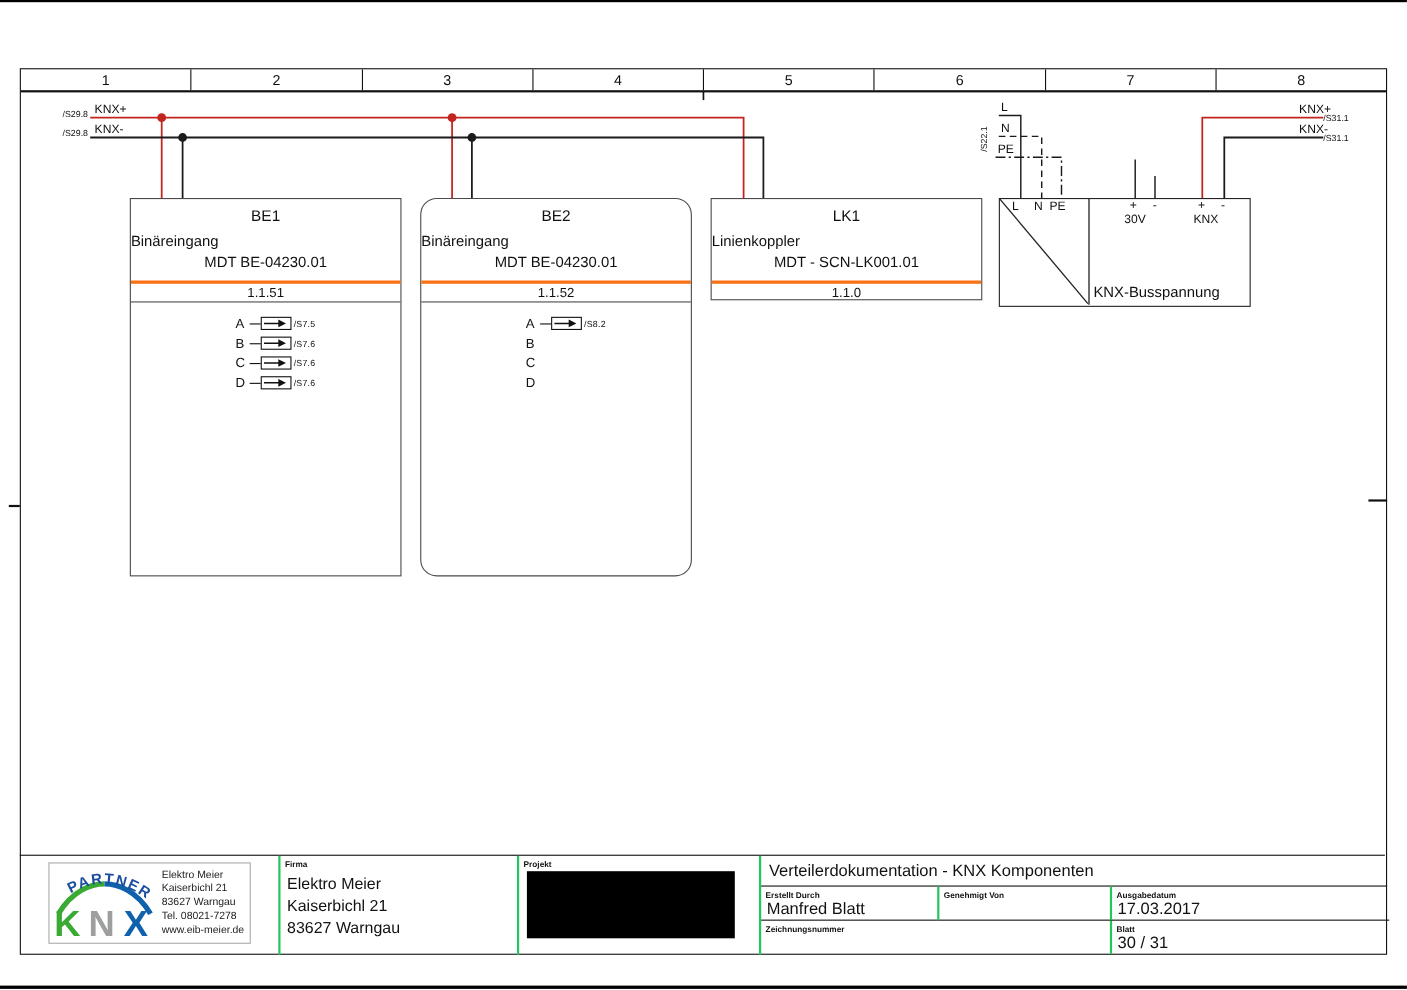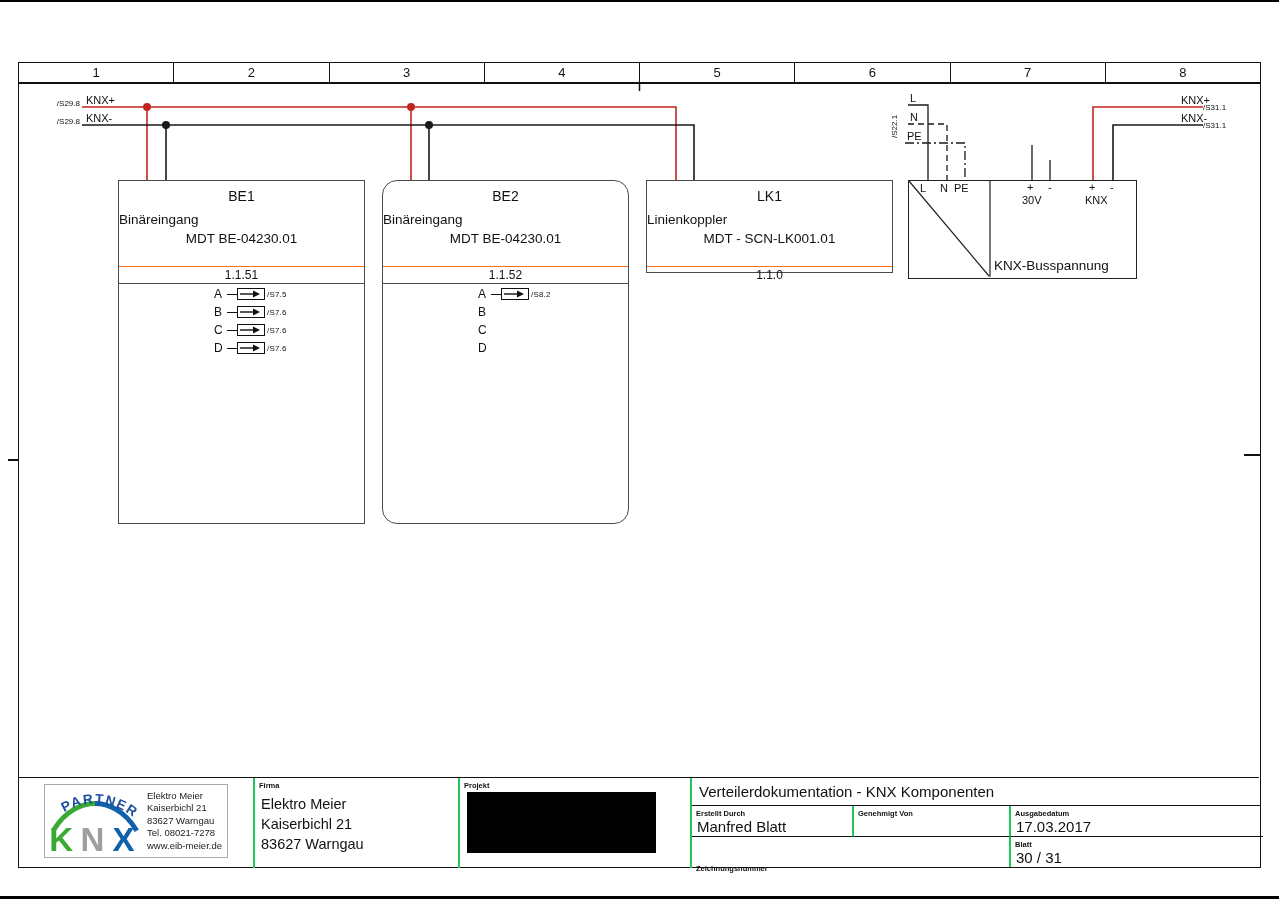--- a/index.html
+++ b/index.html
@@ -12,22 +12,22 @@
   #colheader .cell{flex:1;border-right:1px solid #111;display:flex;align-items:center;justify-content:center;
                    font-size:13px;}
   #colheader .cell:last-child{border-right:none;}
   
   #wires{position:absolute;left:0;top:0;pointer-events:none;}
   
   .device{position:absolute;border:1px solid #4a4a4a;background:transparent;}
   .device .dev-id{position:absolute;left:0;right:0;top:7px;text-align:center;font-size:14px;}
   .device .dev-type{position:absolute;left:0;right:0;top:31px;font-size:13.5px;}
   .device .dev-model{position:absolute;left:0;right:0;top:50px;text-align:center;font-size:13.5px;}
-  .device .dev-band{position:absolute;left:0;right:0;top:74px;height:16px;border-top:1px solid #f97316;
-                    border-bottom:1px solid #4a4a4a;text-align:center;font-size:12px;line-height:16px;margin-top:11px;}
+  .device .dev-band{position:absolute;left:0;right:0;top:74px;height:16px;border-top:3px solid #f97316;
+                    border-bottom:1px solid #4a4a4a;text-align:center;font-size:12px;line-height:16px;}
   .inputs{position:absolute;left:0;right:0;top:104px;}
   .inrow{height:18px;display:flex;align-items:center;padding-left:95px;}
   .in-letter{font-size:12px;width:13px;}
   .lead{width:10px;height:0;border-top:1.2px solid #111;margin-right:0;}
   .sym{display:inline-block;width:26px;height:10px;border:1.2px solid #111;line-height:0;}
   .in-ref{font-size:8px;margin-left:2px;letter-spacing:.2px;}
   
   .lbl{position:absolute;white-space:nowrap;}
   .f11{font-size:11px;} .f8{font-size:8px;} .f13{font-size:13.5px;}
   
@@ -233,42 +233,42 @@
 
     <div class="tb-cell bl" style="left:235px;width:217px;">
       <div class="tb-label">Firma</div>
       <div class="tb-lines">
         <div>Elektro Meier</div>
         <div>Kaiserbichl 21</div>
         <div>83627 Warngau</div>
       </div>
     </div>
 
-    <div class="tb-cell bl" style="left:440px;width:220px;">
+    <div class="tb-cell bl" style="left:452px;width:220px;">
       <div class="tb-label">Projekt</div>
       <div id="projekt-redact"></div>
     </div>
 
     <div class="tb-cell bl" id="rightblock" style="left:672px;width:569px;">
       <div class="row-title">Verteilerdokumentation - KNX Komponenten</div>
 
       <div class="sub" style="left:0;top:28px;height:30px;width:160px;border-bottom:1px solid #111;">
         <div class="tb-label">Erstellt Durch</div>
         <div class="val">Manfred Blatt</div>
       </div>
       <div class="sub bl" style="left:160px;top:28px;height:30px;width:157px;border-bottom:1px solid #111;">
         <div class="tb-label">Genehmigt Von</div>
         <div class="val"></div>
       </div>
       <div class="sub bl" style="left:317px;top:28px;height:30px;width:252px;border-bottom:1px solid #111;">
         <div class="tb-label">Ausgabedatum</div>
         <div class="val">17.03.2017</div>
       </div>
 
-      <div class="sub" style="left:0;top:59px;height:30px;width:317px;margin-top:24px;">
+      <div class="sub" style="left:0;top:59px;height:30px;width:317px;">
         <div class="tb-label">Zeichnungsnummer</div>
         <div class="val"></div>
       </div>
       <div class="sub bl" style="left:317px;top:59px;height:30px;width:252px;">
         <div class="tb-label">Blatt</div>
         <div class="val">30 / 31</div>
       </div>
     </div>
   </div>
 

